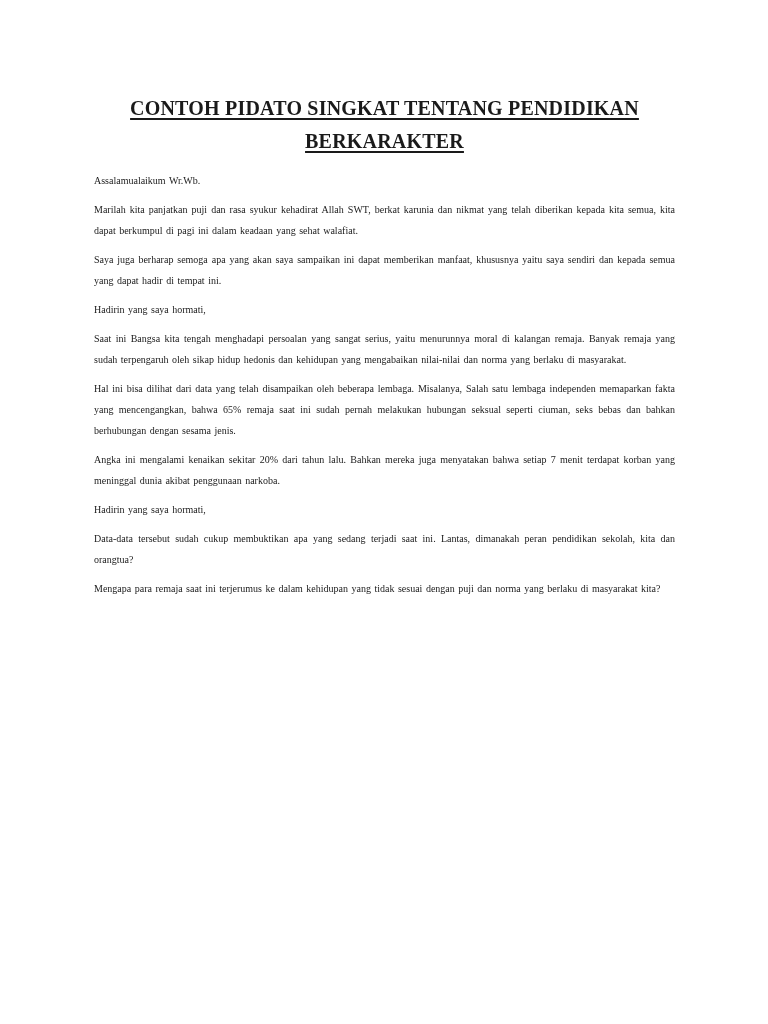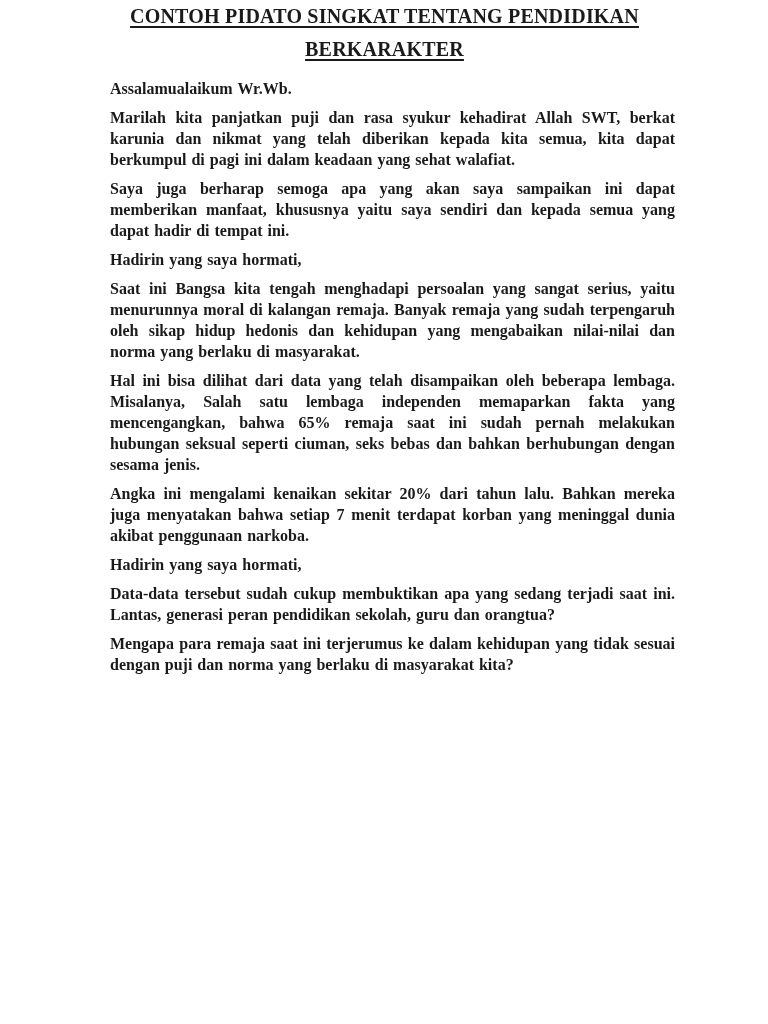--- a/index.html
+++ b/index.html
@@ -14,41 +14,41 @@
     background: #ffffff;
     overflow: hidden;
     font-family: "Liberation Serif", "DejaVu Serif", serif;
     color: #1a1a1a;
   }
   .content {
     position: absolute;
     top: 0;
     left: 94px;
     width: 581px;
+    padding-top: 92px;
     box-sizing: content-box;
   }
   .doc-title {
     margin: 0 0 12px 0;
     text-align: center;
     font-size: 20px;
     font-weight: bold;
     line-height: 33px;
     letter-spacing: 0.2px;
   }
   .doc-title .title-line {
     text-decoration: underline;
     text-underline-offset: 3px;
   }
   .body-text p {
-    margin: 0 0 8px 16px;
-    font-size: 16px;
+    margin: 0 0 8px 0;
+    font-size: 10px;
     line-height: 21px;
     text-align: justify;
     word-spacing: 1px;
-    font-weight: bold;
   }
   .body-text p.single {
     text-align: left;
   }
 </style>
 </head>
 <body>
 
 <div class="page">
   <div class="content">
@@ -60,18 +60,18 @@
 
     <div class="body-text">
       <p class="single">Assalamualaikum Wr.Wb.</p>
       <p>Marilah kita panjatkan puji dan rasa syukur kehadirat Allah SWT, berkat karunia dan nikmat yang telah diberikan kepada kita semua, kita dapat berkumpul di pagi ini dalam keadaan yang sehat walafiat.</p>
       <p>Saya juga berharap semoga apa yang akan saya sampaikan ini dapat memberikan manfaat, khususnya yaitu saya sendiri dan kepada semua yang dapat hadir di tempat ini.</p>
       <p class="single">Hadirin yang saya hormati,</p>
       <p>Saat ini Bangsa kita tengah menghadapi persoalan yang sangat serius, yaitu menurunnya moral di kalangan remaja. Banyak remaja yang sudah terpengaruh oleh sikap hidup hedonis dan kehidupan yang mengabaikan nilai-nilai dan norma yang berlaku di masyarakat.</p>
       <p>Hal ini bisa dilihat dari data yang telah disampaikan oleh beberapa lembaga. Misalanya, Salah satu lembaga independen memaparkan fakta yang mencengangkan, bahwa 65% remaja saat ini sudah pernah melakukan hubungan seksual seperti ciuman, seks bebas dan bahkan berhubungan dengan sesama jenis.</p>
       <p>Angka ini mengalami kenaikan sekitar 20% dari tahun lalu. Bahkan mereka juga menyatakan bahwa setiap 7 menit terdapat korban yang meninggal dunia akibat penggunaan narkoba.</p>
       <p class="single">Hadirin yang saya hormati,</p>
-      <p>Data-data tersebut sudah cukup membuktikan apa yang sedang terjadi saat ini. Lantas, generasi peran pendidikan sekolah, guru dan orangtua?</p>
+      <p>Data-data tersebut sudah cukup membuktikan apa yang sedang terjadi saat ini. Lantas, dimanakah peran pendidikan sekolah, kita dan orangtua?</p>
       <p>Mengapa para remaja saat ini terjerumus ke dalam kehidupan yang tidak sesuai dengan puji dan norma yang berlaku di masyarakat kita?</p>
     </div>
 
   </div>
 </div>
 
 </body></html>

